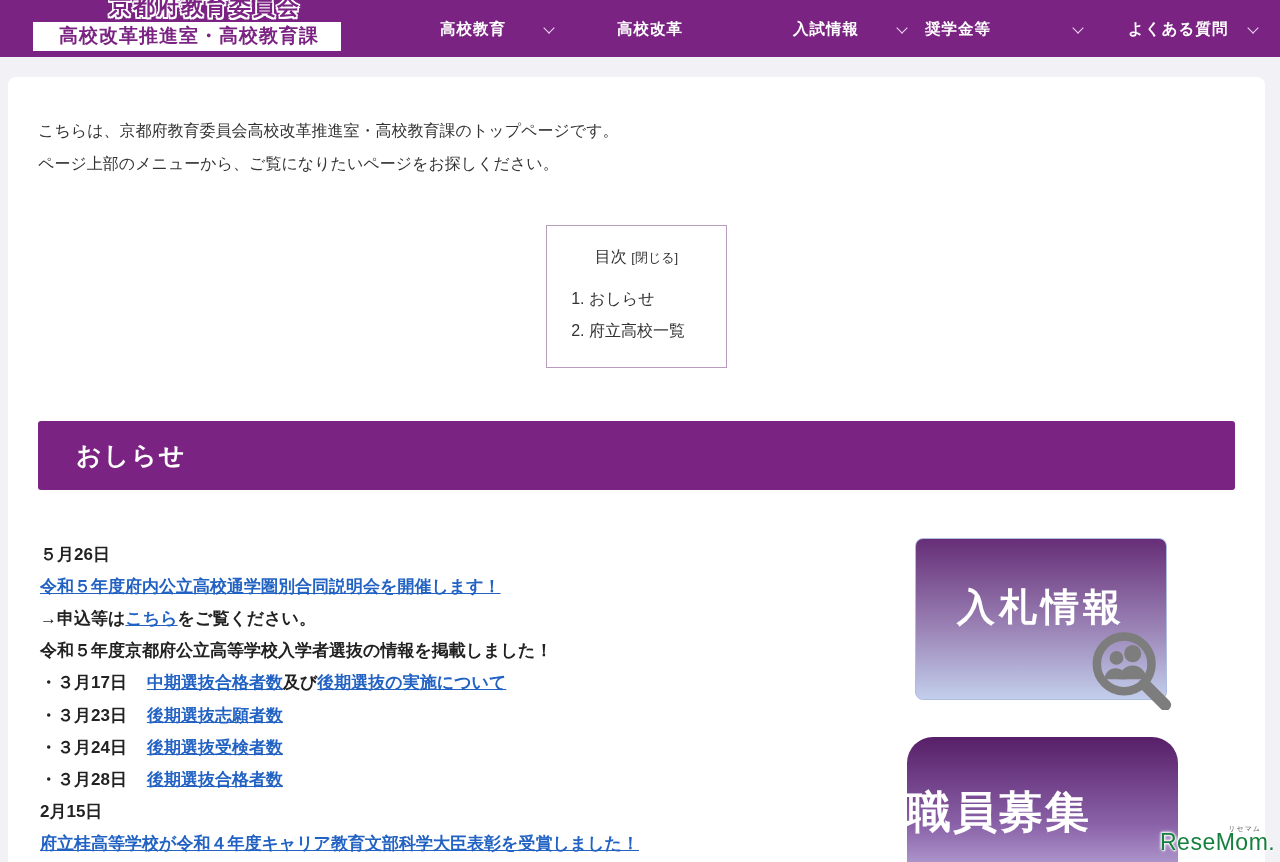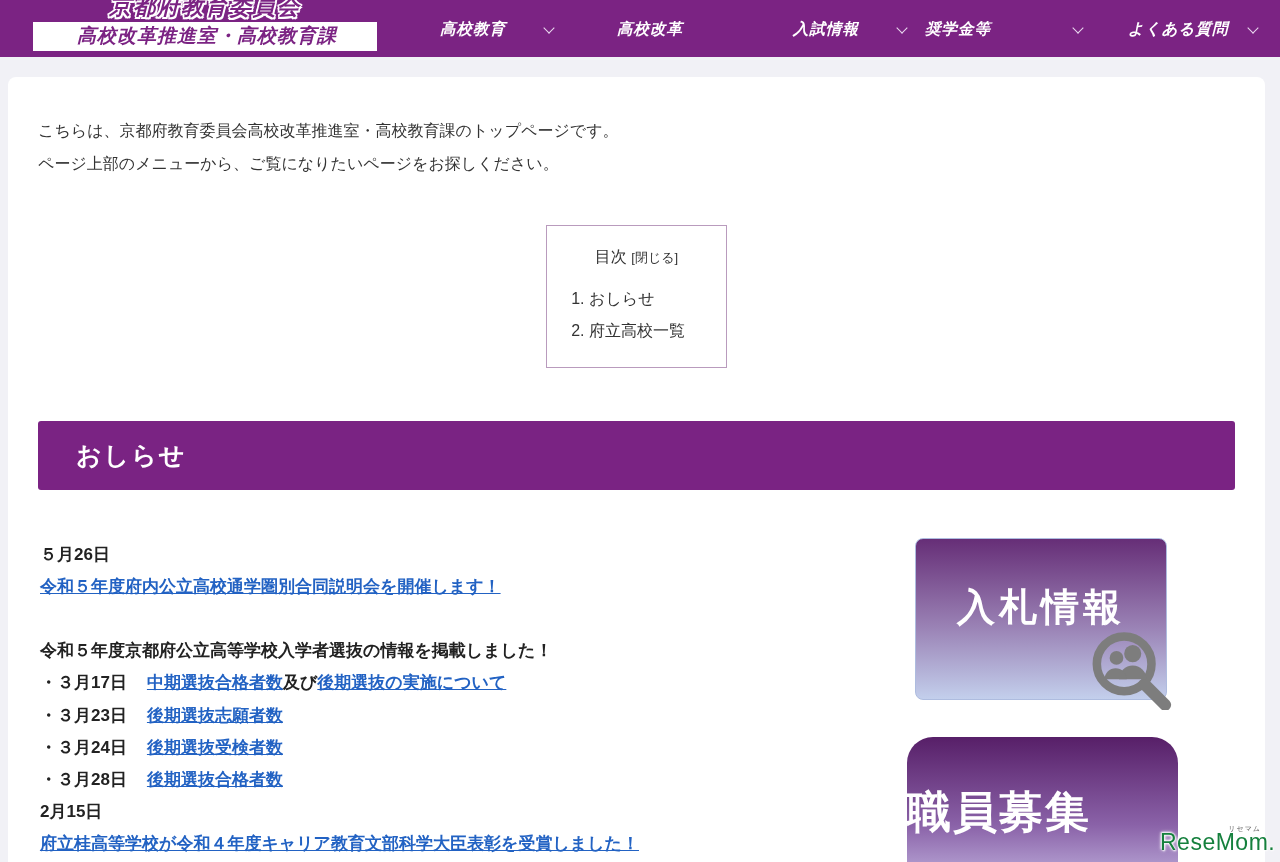--- a/index.html
+++ b/index.html
@@ -2,29 +2,29 @@
 <html><head>
 <meta charset="utf-8">
 <style>
   * { margin:0; padding:0; box-sizing:border-box; }
   html,body { width:1280px; height:862px; overflow:hidden; }
   body { background:#f1f1f6; font-family:"Liberation Sans", sans-serif; }
   #page { position:relative; width:1280px; height:862px; overflow:hidden; }
 
   
   .header { position:absolute; left:0; top:0; width:1280px; height:57px;
-            background:#7b2383; overflow:hidden; z-index:5;font-style:italic; }
+            background:#7b2383; overflow:hidden; z-index:5; }
   .logo { position:absolute; left:33px; top:0; width:344px; height:57px; }
   .logo-l1 { position:absolute; left:0; top:-8px; width:344px; text-align:center;
              font-size:22px; font-weight:bold; letter-spacing:2px; color:#7b2383;
              text-shadow:-1.5px -1.5px 0 #fff, 1.5px -1.5px 0 #fff,
                          -1.5px 1.5px 0 #fff, 1.5px 1.5px 0 #fff,
                          0 -1.5px 0 #fff, 0 1.5px 0 #fff,
                          -1.5px 0 0 #fff, 1.5px 0 0 #fff; }
-  .logo-l2 { position:absolute; left:0; top:22px; width:344px; text-align:center;
+  .logo-l2 { position:absolute; left:0; top:22px; width:308px; text-align:center;
              background:#ffffff; color:#7b2383; font-weight:bold; font-size:19px;
              letter-spacing:1px; padding:1px 0 2px 4px; }
   .nav-item { position:absolute; top:0; height:57px; line-height:57px;
               color:#ffffff; font-size:15.5px; font-weight:bold; letter-spacing:1px;
               cursor:pointer; white-space:nowrap; }
   .chev { position:absolute; top:24px; width:8px; height:8px;
           border-right:1.8px solid #ead9ef; border-bottom:1.8px solid #ead9ef;
           transform:rotate(45deg); }
 
   
@@ -124,20 +124,23 @@
       <li>府立高校一覧</li>
     </ol>
   </div>
 
   <div class="banner">おしらせ</div>
 
   <div class="nl" style="top:543px;">５月26日</div>
   <div class="nl" style="top:575px;">
     <a class="news-link">令和５年度府内公立高校通学圏別合同説明会を開催します！</a>
   </div>
+  <div class="nl" style="top:607px;">
+    <span>→申込等は</span><a class="news-link">こちら</a><span>をご覧ください。</span>
+  </div>
   <div class="nl" style="top:639px;">令和５年度京都府公立高等学校入学者選抜の情報を掲載しました！</div>
 
   <div class="nl" style="top:671px;">
     <span class="nb-date">・３月17日</span><a class="news-link">中期選抜合格者数</a><span>及び</span><a class="news-link">後期選抜の実施について</a>
   </div>
   <div class="nl" style="top:704px;">
     <span class="nb-date">・３月23日</span><a class="news-link">後期選抜志願者数</a>
   </div>
   <div class="nl" style="top:736px;">
     <span class="nb-date">・３月24日</span><a class="news-link">後期選抜受検者数</a>

